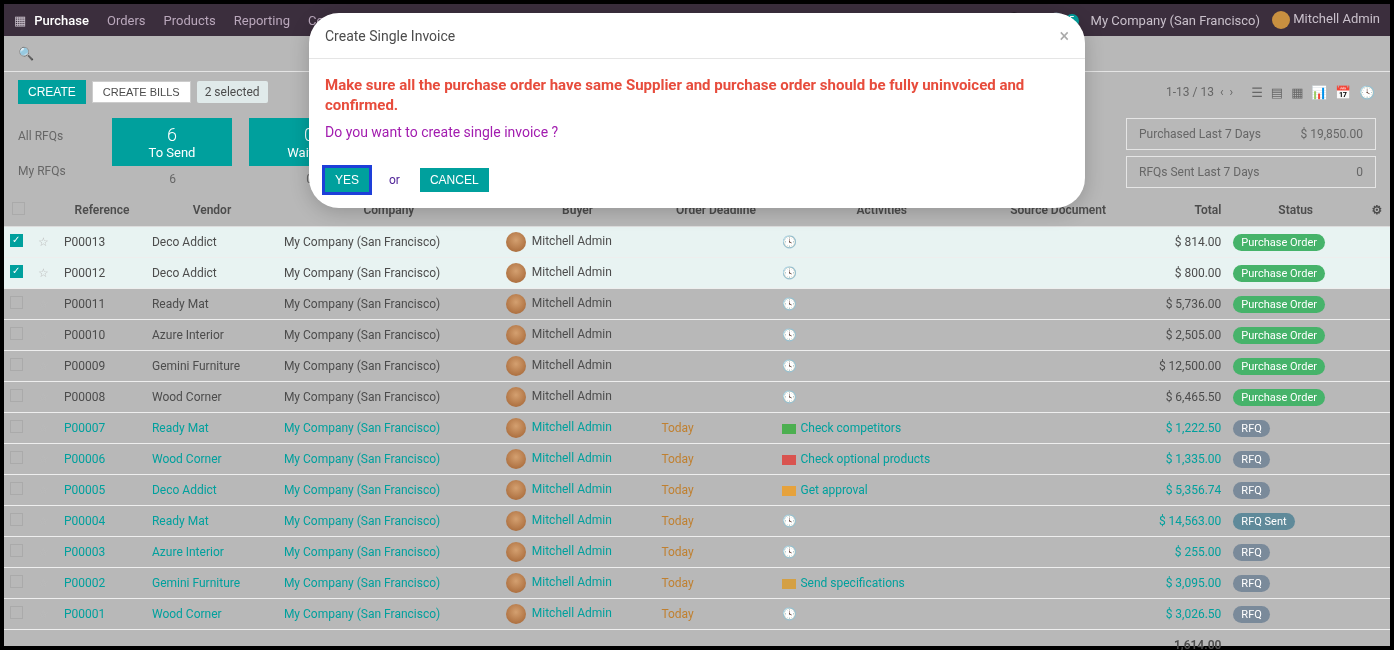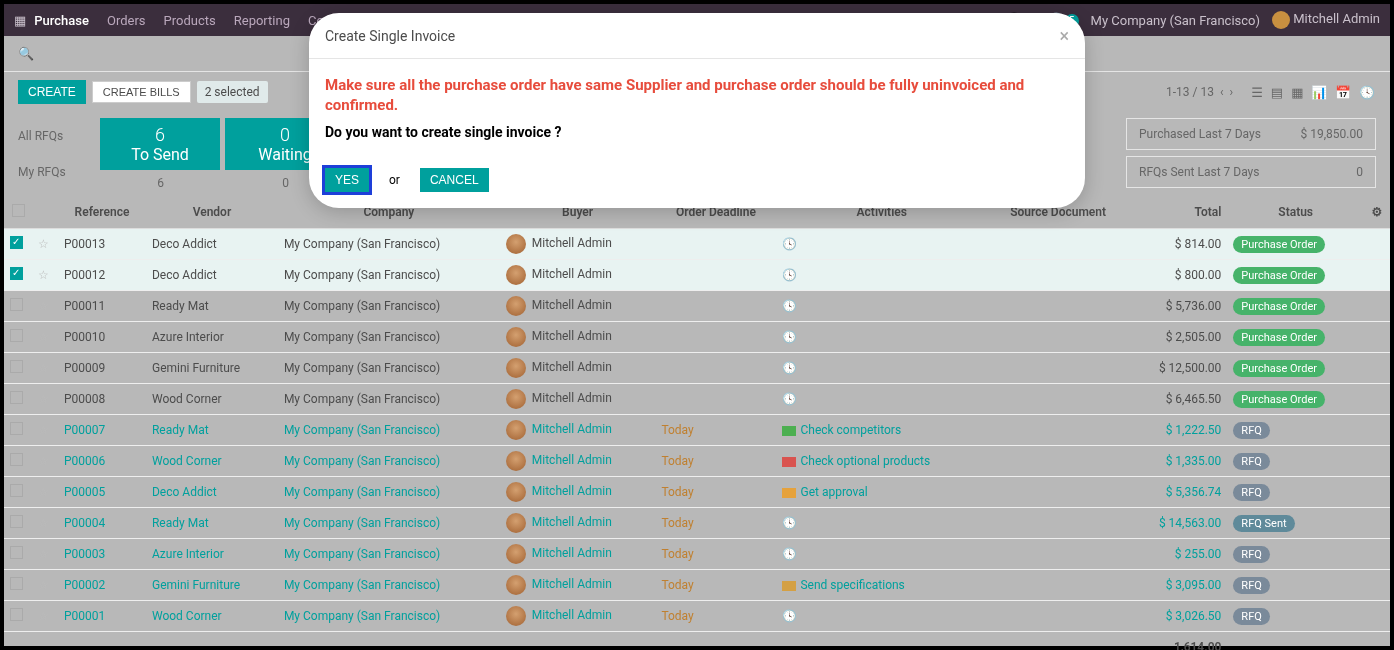--- a/index.html
+++ b/index.html
@@ -20,25 +20,25 @@
   .subhead .search-icon { color: #666; }
 
   .toolbar { display: flex; align-items: center; padding: 8px 14px; gap: 6px; justify-content: center; }
   .btn-primary { background: #00a09d; color: #fff; border: none; padding: 5px 10px; font-size: 12px; font-weight: 500; cursor: pointer; }
   .btn-secondary { background: #fff; border: 1px solid #ccc; color: #4c4c4c; padding: 4px 10px; font-size: 11px; cursor: pointer; }
   .sel-chip { background: #e0eaea; color: #4c4c4c; padding: 4px 8px; font-size: 12px; border-radius: 2px; }
   .toolbar .spacer { flex: 1; }
   .pager { font-size: 12px; color: #666; display: flex; align-items: center; gap: 6px; }
   .view-icons { display:flex; gap:8px; margin-left:12px; color:#666; }
 
-  .stats { display: flex; padding: 6px 14px; gap: 4px; }
+  .stats { display: flex; padding: 6px 14px; gap: 16px; }
   .stats-labels { width: 78px; display: flex; flex-direction: column; justify-content: space-around; font-size: 12px; color: #666; }
   .kpi { width: 120px; background: #00a09d; color: #fff; text-align: center; padding: 6px 0; margin-right: 1px; }
   .kpi .num { font-size: 18px; font-weight: 300; }
-  .kpi .lab { font-size: 16px; }
+  .kpi .lab { font-size: 13px; }
   .stats .spacer { flex: 1; }
   .side-stats { display: flex; flex-direction: column; gap: 6px; font-size: 12px; color: #666; min-width: 250px; }
   .side-row { display: flex; justify-content: space-between; padding: 8px 12px; border: 1px solid #e5e5e5; }
 
   table { width: 100%; border-collapse: collapse; font-size: 12px; }
   th { text-align: center; font-weight: 600; color: #4c4c4c; padding: 8px 6px; border-bottom: 1px solid #ddd; }
   td { padding: 5px 6px; border-bottom: 1px solid #eee; color: #4c4c4c; }
   tr.selected-row td { background: #e8f3f2; }
   .link-like { color: #00a09d; cursor: pointer; }
   .status-badge { background: #46b36a; color: #fff; padding: 2px 8px; border-radius: 10px; font-size: 11px; display: inline-block; }
@@ -58,24 +58,24 @@
 
   .overlay { position: absolute; inset: 0; background: rgba(0,0,0,0.28); }
   .overlay .content-wrap { position:absolute; inset:0; }
 
   .modal { position: absolute; top: 9px; left: 50%; transform: translateX(-50%); width: 776px; background: #fff; box-shadow: 0 4px 20px rgba(0,0,0,0.2); z-index: 10; border-radius: 30px; }
   .modal-head { display: flex; align-items: center; padding: 12px 16px; border-bottom: 1px solid #e5e5e5; }
   .modal-head .mtitle { font-size: 14px; color: #4c4c4c; flex: 1; }
   .modal-head .close { color: #aaa; font-size: 18px; cursor: pointer; }
   .modal-body { padding: 16px; }
   .modal-body .warn { color: #e74c3c; font-weight: 700; font-size: 15px; margin-bottom: 8px; line-height: 1.35; }
-  .modal-body .q { font-weight: 700; color: #000000; font-size: 14px; }
+  .modal-body .q { font-weight: 400; color: #a21caf; font-size: 14px; }
   .modal-foot { padding: 12px 16px 16px; display: flex; align-items: center; gap: 20px; }
   .yes-hl { outline: 3px solid #1e3fd9; outline-offset: 0; display:inline-block; }
-  .modal-foot .or { font-size: 12px; color: #000000; }
+  .modal-foot .or { font-size: 12px; color: #4c1d95; }
 </style>
 </head>
 <body>
 <div class="app">
 
   <div class="overlay">
     <div class="content-wrap">
 
       <div class="topbar">
         <span class="apps-icon">▦</span>

